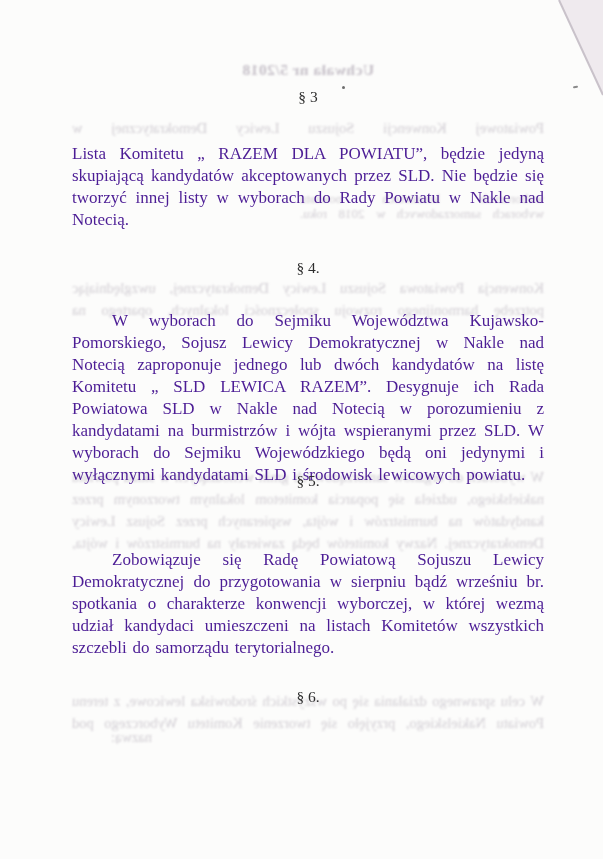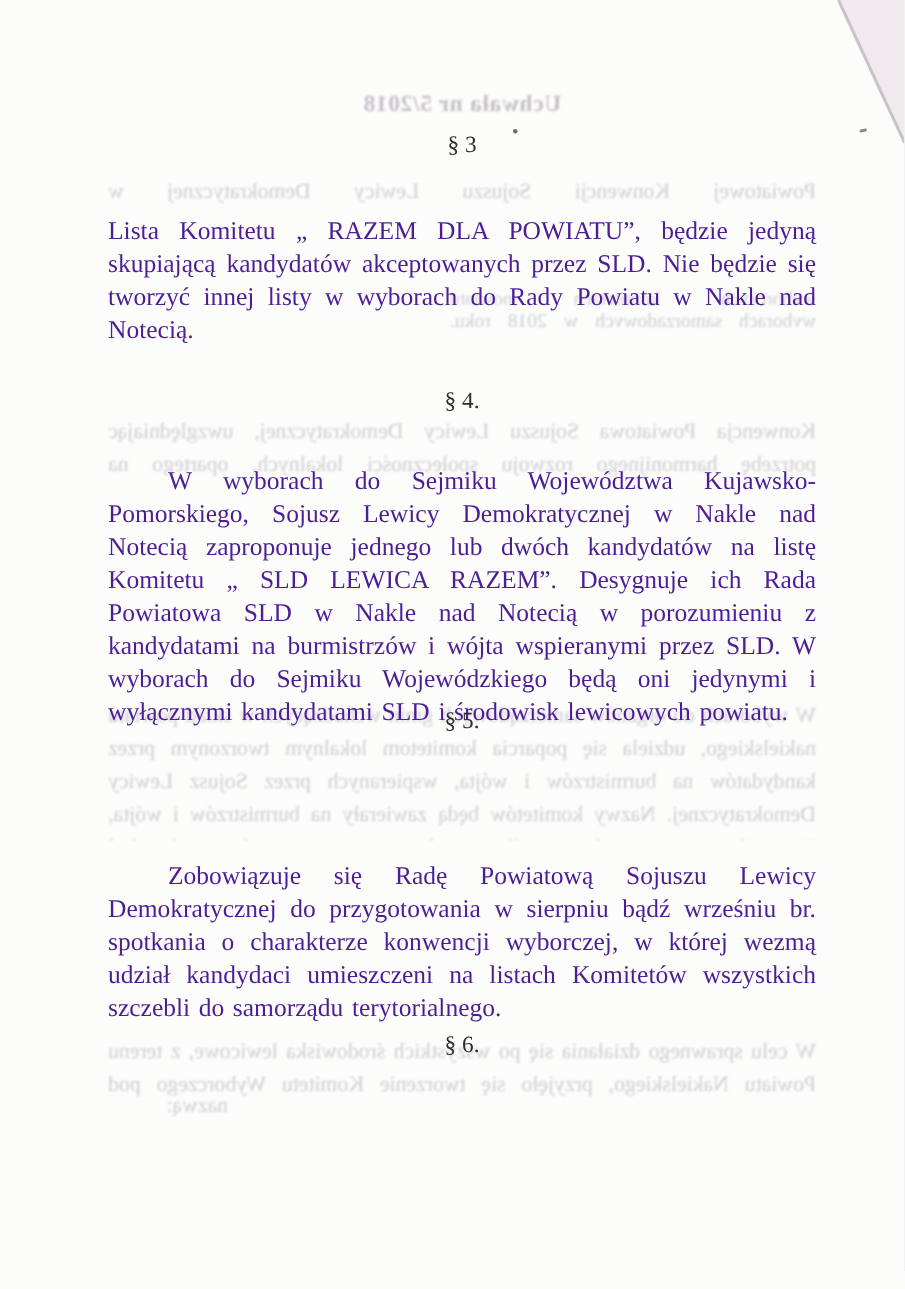--- a/index.html
+++ b/index.html
@@ -93,21 +93,21 @@
   <div class="ghost" style="left:72px;top:466px;width:472px;height:94px;">
     <div class="ghost-line">W wyborach do organów samorządowych gmin wchodzących w skład powiatu</div>
     <div class="ghost-line">nakielskiego, udziela się poparcia komitetom lokalnym tworzonym przez</div>
     <div class="ghost-line">kandydatów na burmistrzów i wójta, wspieranych przez Sojusz Lewicy</div>
     <div class="ghost-line">Demokratycznej. Nazwy komitetów będą zawierały na burmistrzów i wójta,</div>
     <div class="ghost-line">Komunikowanie się aby wspólnymi elementami nazwy komitetów był</div>
   </div>
 
   <div class="sec-heading" style="top:471px;">§ 5.</div>
 
-  <div class="sec-body indent" style="top:549px;margin-top:24px;">Zobowiązuje się Radę Powiatową Sojuszu Lewicy Demokratycznej do przygotowania w sierpniu bądź wrześniu br. spotkania o charakterze konwencji wyborczej, w której wezmą udział kandydaci umieszczeni na listach Komitetów wszystkich szczebli do samorządu terytorialnego.</div>
+  <div class="sec-body indent" style="top:549px;">Zobowiązuje się Radę Powiatową Sojuszu Lewicy Demokratycznej do przygotowania w sierpniu bądź wrześniu br. spotkania o charakterze konwencji wyborczej, w której wezmą udział kandydaci umieszczeni na listach Komitetów wszystkich szczebli do samorządu terytorialnego.</div>
 
   <div class="sec-heading" style="top:687px;">§ 6.</div>
 
   <div class="ghost" style="left:72px;top:690px;width:472px;height:44px;">
     <div class="ghost-line">W celu sprawnego działania się po wszystkich środowiska lewicowe, z terenu</div>
     <div class="ghost-line">Powiatu Nakielskiego, przyjęło się tworzenie Komitetu Wyborczego pod</div>
   </div>
   <div class="ghost" style="left:72px;top:726px;width:80px;height:18px;">
     <div class="ghost-line" style="height:18px;text-align-last:left;">nazwą:</div>
   </div>

